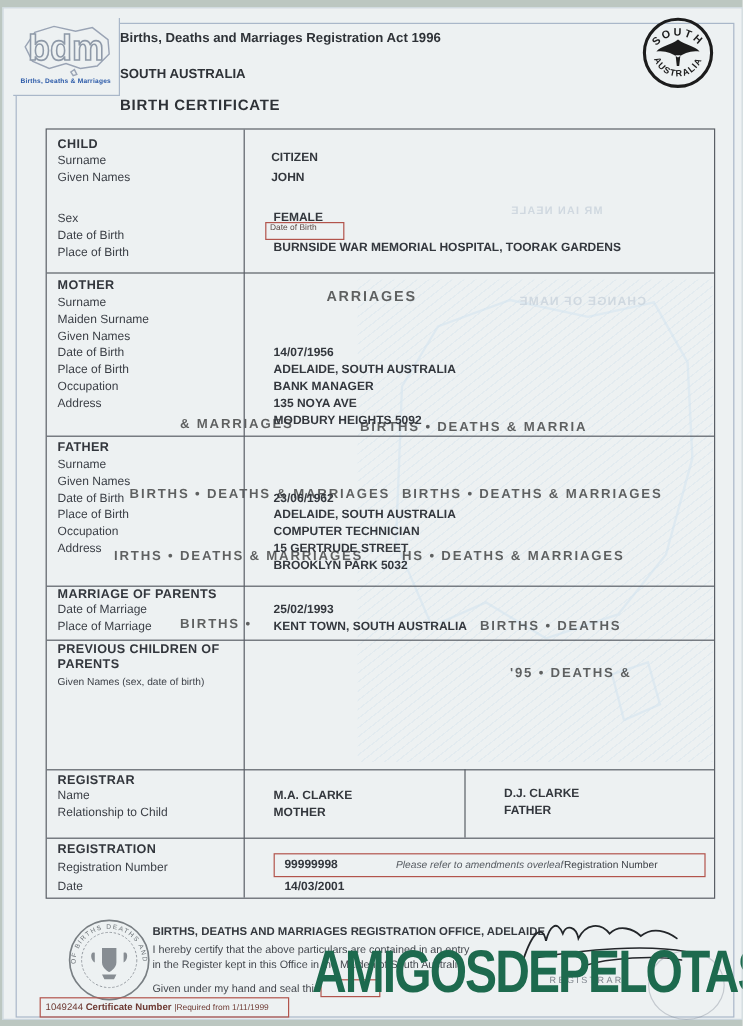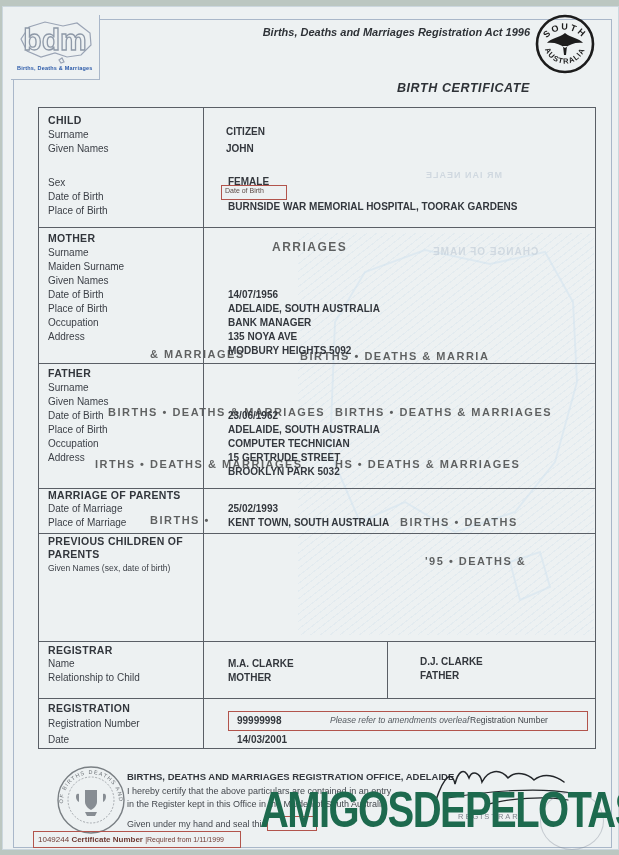--- a/index.html
+++ b/index.html
@@ -9,21 +9,21 @@
          border:1px solid #ccd7de;}
   .outer-border{position:absolute;left:13px;top:19px;width:597px;height:827px;
         border:1.5px solid #a9b7c9;}
   .logo-box{position:absolute;left:11px;top:15px;width:88px;height:64px;background:#edf1f2;
         border-right:1.5px solid #a9b7c9;border-bottom:1.5px solid #a9b7c9;}
   .logo-sub{position:absolute;left:6px;top:50px;font-size:5.5px;font-weight:bold;color:#2a59a8;letter-spacing:.2px;}
   .t{position:absolute;font-size:10px;color:#3b3f46;white-space:nowrap;line-height:1.1;}
   .b{font-weight:bold;}
   .sec{font-weight:bold;font-size:10.5px;color:#32363c;letter-spacing:.3px;}
   .val{font-weight:bold;color:#33373d;}
-  .hdr{font-weight:bold;font-size:11px;color:#2e3237;left:100px;width:430px;text-align:right;font-style:italic;}
+  .hdr{font-weight:bold;font-size:11px;color:#2e3237;left:100px;width:430px;text-align:left;}
   .form{position:absolute;left:38px;top:107px;width:556px;height:640px;border:1.5px solid #5a5f66;}
   .hline{position:absolute;left:0;right:0;height:1.2px;background:#5a5f66;}
   .vline{position:absolute;width:1.2px;background:#5a5f66;}
   .redbox{position:absolute;border:1.3px solid #b2544c;}
   .small-red-text{font-size:7px;color:#5c4a45;padding:1px 3px;display:block;}
   .wm{position:absolute;font-weight:bold;color:#000000;opacity:.6;letter-spacing:1.5px;
       font-size:11px;white-space:nowrap;filter:blur(.3px);}
   .wmg{position:absolute;font-weight:bold;color:#c9d3dc;opacity:.8;letter-spacing:1px;
       font-size:9px;white-space:nowrap;filter:blur(.5px);}
   .mir{transform:scaleX(-1);}
@@ -63,20 +63,21 @@
 
   <div class="logo-box">
     <svg style="position:absolute;left:4px;top:2px;" width="80" height="48" viewBox="0 0 80 48">
       <path d="M6,22 L14,10 L30,5 L48,9 L62,6 L75,16 L76,28 L66,38 L52,40 L40,36 L26,40 L12,34 Z M44,43 L47,41 L49,45 L46,46 Z" fill="none" stroke="#9aa4b5" stroke-width="1.2"></path>
       <text x="40" y="33" text-anchor="middle" font-family="Liberation Sans, sans-serif" font-size="30" font-weight="bold" fill="#edf1f2" stroke="#8e99a8" stroke-width="1.3">bdm</text>
     </svg>
     <div class="logo-sub">Births, Deaths &amp; Marriages</div>
   </div>
 
   <div class="t hdr" style="top:26px;">Births, Deaths and Marriages Registration Act 1996</div>
+  <div class="t hdr" style="top:56px;">SOUTH AUSTRALIA</div>
   <div class="t hdr" style="top:82px;font-size:12.5px;letter-spacing:.6px;">BIRTH CERTIFICATE</div>
 
   <svg style="position:absolute;left:534px;top:13px;" width="62" height="62" viewBox="0 0 62 62">
     <circle cx="31" cy="31" r="28" fill="none" stroke="#1c1c1c" stroke-width="2.6"></circle>
     <defs>
       <path id="arcTop" d="M 9,33 A 23,23 0 0 1 53,33" fill="none"></path>
       <path id="arcBot" d="M 11,36 A 21,21 0 0 0 51,36" fill="none"></path>
     </defs>
     <text font-family="Liberation Sans, sans-serif" font-size="9" font-weight="bold" fill="#1c1c1c" letter-spacing="2">
       <textPath href="#arcTop" startOffset="50%" text-anchor="middle">SOUTH</textPath>

